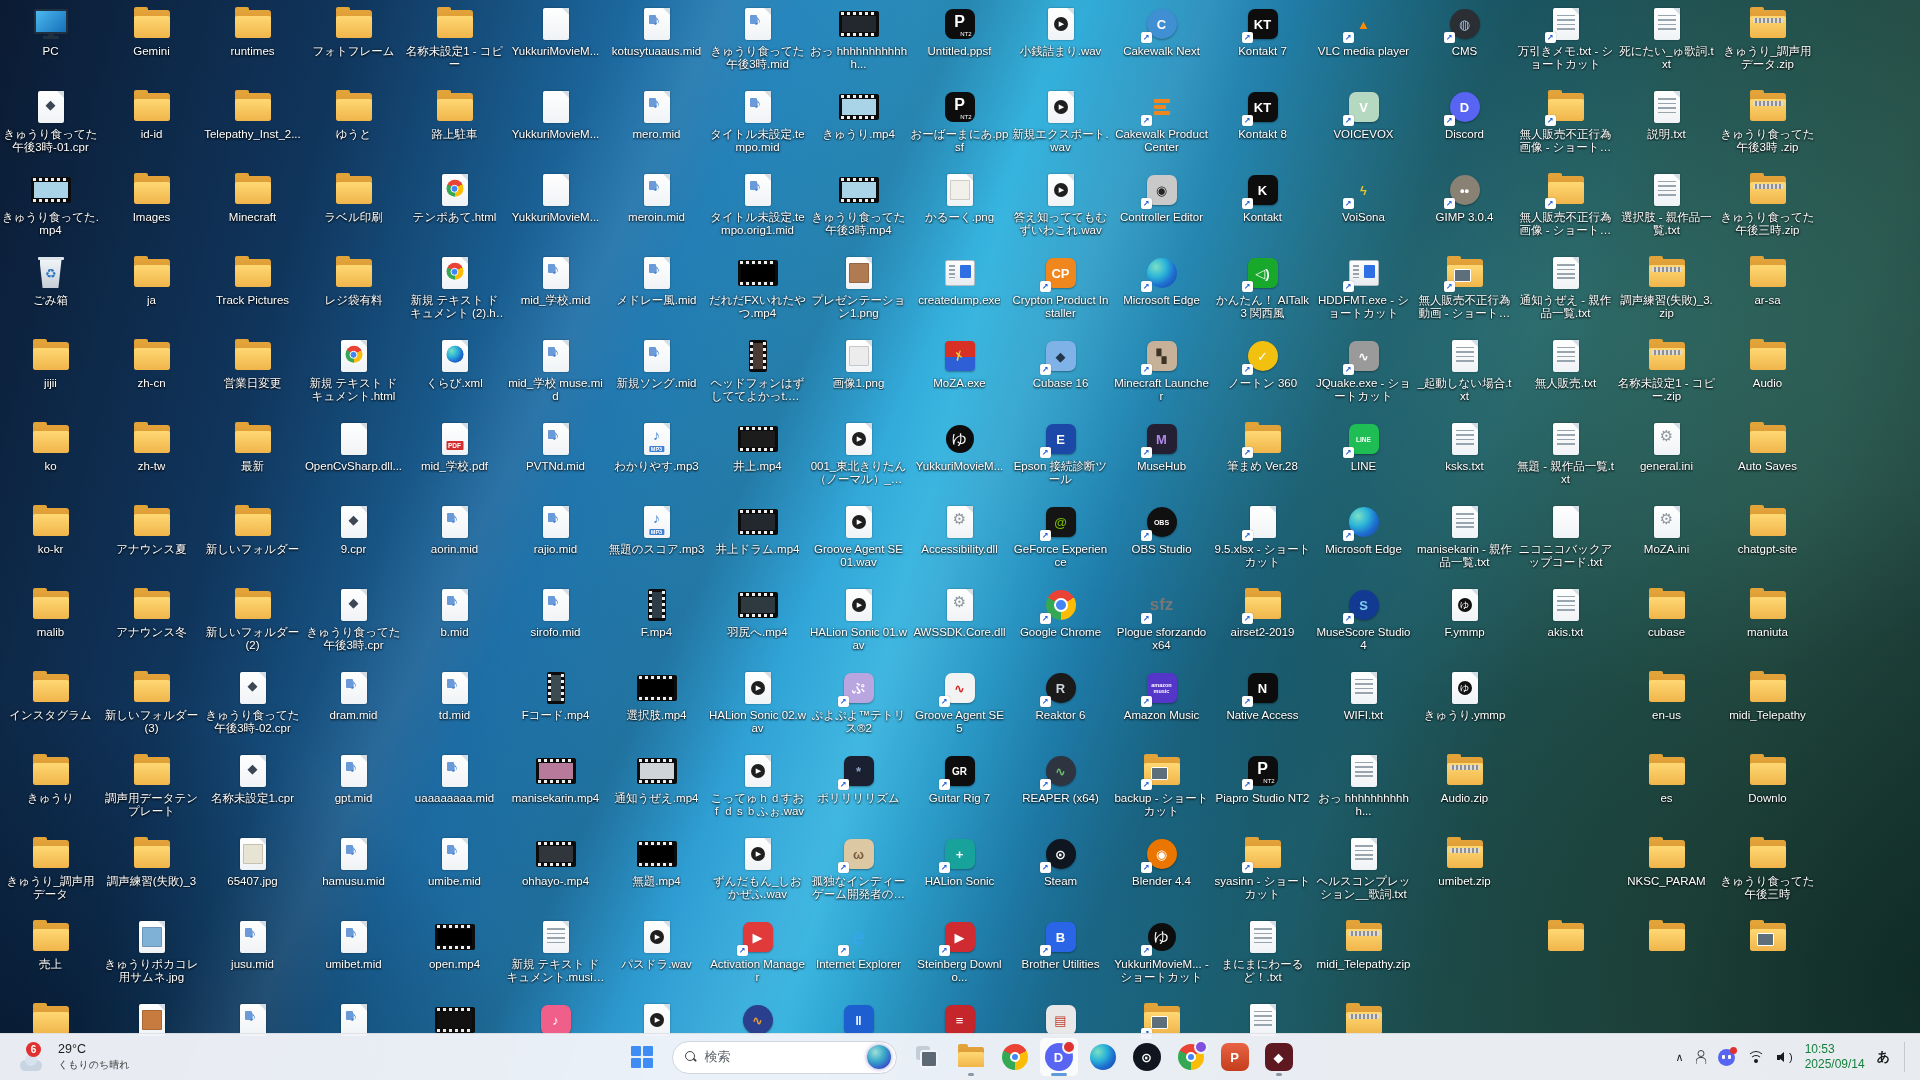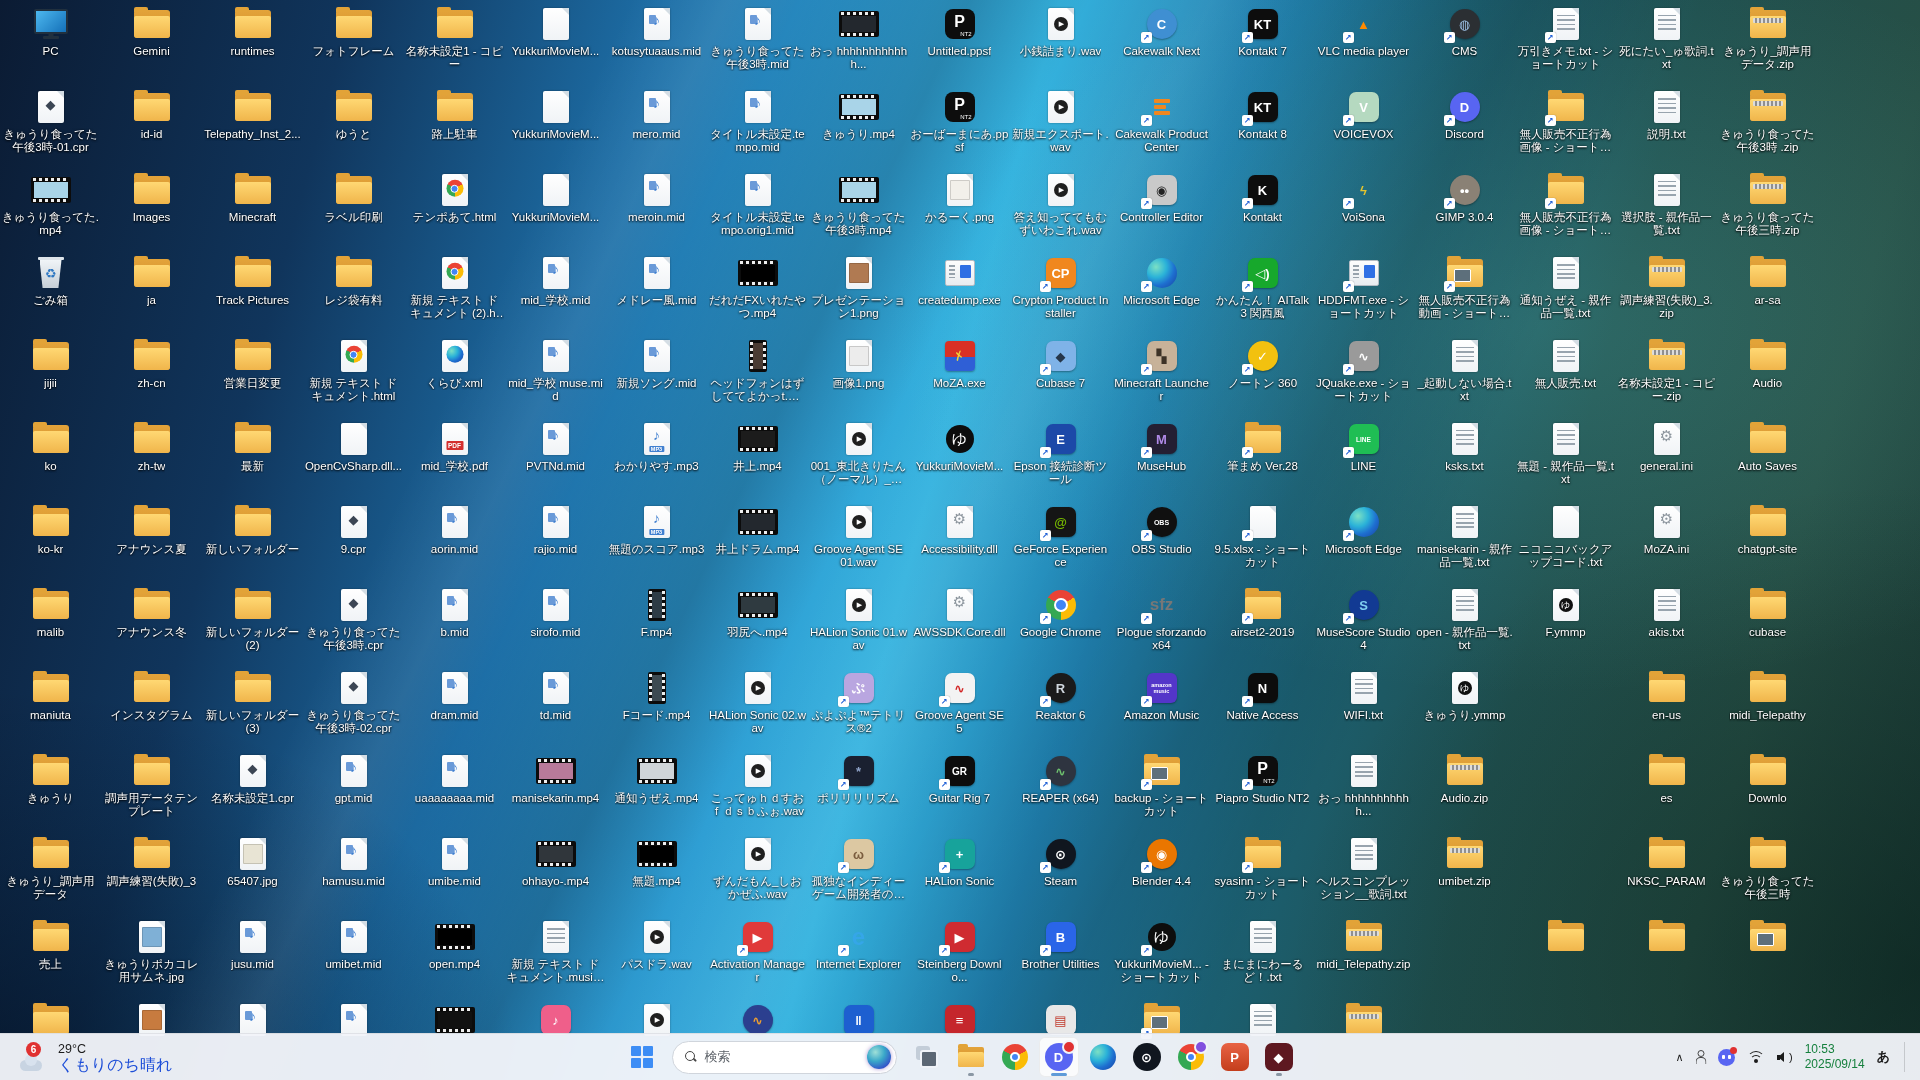--- a/index.html
+++ b/index.html
@@ -79,21 +79,21 @@
   .chrome-ball.small::after{inset:4.5px;border-width:1.5px}
   
   #taskbar{position:absolute;left:0;right:0;bottom:0;height:46px;background:rgba(241,244,249,.96);border-top:1px solid rgba(0,0,0,.07);display:flex;align-items:center;z-index:50}
   #weather{position:absolute;left:10px;top:0;bottom:0;display:flex;align-items:center;gap:8px;padding:0 10px;cursor:default}
   .w-ico{position:relative;width:30px;height:32px}
   .w-badge{position:absolute;left:6px;top:1px;width:15px;height:15px;background:#e03131;border-radius:50%;color:#fff;font-size:10px;font-weight:bold;line-height:15px;text-align:center;z-index:2}
   .w-cloud{position:absolute;left:0;bottom:2px;width:22px;height:11px;background:#c8d4e2;border-radius:8px}
   .w-cloud::before{content:"";position:absolute;left:5px;top:-6px;width:12px;height:12px;background:#d8e2ee;border-radius:50%}
   .w-txt{display:flex;flex-direction:column;justify-content:center;line-height:15px}
   .w-temp{font-size:12.5px;color:#1b1b1b}
-  .w-cond{font-size:16px;color:#1d4ed8}
+  .w-cond{font-size:10px;color:#404040}
   #tb-center{margin:0 auto;display:flex;align-items:center;gap:4px}
   .tb-btn{position:relative;width:40px;height:40px;border-radius:6px;display:flex;align-items:center;justify-content:center}
   .tb-btn.active{background:rgba(255,255,255,.75);box-shadow:inset 0 0 0 1px rgba(0,0,0,.06)}
   .ind{position:absolute;bottom:1px;left:50%;transform:translateX(-50%);width:6px;height:3px;border-radius:2px;background:#8a97a4}
   .ind.wide{width:16px;background:#5f9bd8}
   .bdg{position:absolute;right:3px;top:3px;width:10px;height:10px;border-radius:50%;border:2px solid #f1f4f9;box-sizing:content-box}
   .winlogo{display:grid;grid-template-columns:10px 10px;grid-gap:2px}
   .winlogo i{width:10px;height:10px;background:#3d8df5;border-radius:1px}
   #searchbox{display:flex;align-items:center;gap:8px;width:225px;height:33px;background:#fff;border:1px solid #d0d5dc;border-radius:17px;margin:0 6px;padding:0 5px 0 12px;box-sizing:border-box}
   .mag{position:relative;width:12px;height:12px;flex:0 0 12px}
@@ -737,21 +737,21 @@
             <i style="font-style:normal;color:#f2d23a;font-size:12px;transform:rotate(-20deg)">✗</i>
           </span>
         </span>
         <div class="lbl">MoZA.exe</div>
       </div>
       <div class="cell" title="Cubase 14">
         <span class="gi">
           <span class="ap" style="background:#7fb3e8;color:#26364a">◆</span>
           <span class="sc">↗</span>
         </span>
-        <div class="lbl">Cubase 7</div>
+        <div class="lbl">Cubase 16</div>
       </div>
       <div class="cell" title="Minecraft Launcher">
         <span class="gi">
           <span class="ap" style="background:#c7b299;color:#3d3226">▚</span>
           <span class="sc">↗</span>
         </span>
         <div class="lbl">Minecraft Launcher</div>
       </div>
       <div class="cell" title="ノートン 360">
         <span class="gi">
@@ -1145,27 +1145,20 @@
         </span>
         <div class="lbl">airset2-2019</div>
       </div>
       <div class="cell" title="MuseScore Studio 4">
         <span class="gi">
           <span class="ap cir" style="background:#123a93;color:#7fd0f0">S</span>
           <span class="sc">↗</span>
         </span>
         <div class="lbl">MuseScore Studio 4</div>
       </div>
-      <div class="cell" title="open - 親作品一覧.txt">
-        <span class="gi">
-          <span class="p"></span>
-          <span class="p-lines"></span>
-        </span>
-        <div class="lbl">open - 親作品一覧.txt</div>
-      </div>
       <div class="cell" title="F.ymmp">
         <span class="gi">
           <span class="p"></span>
           <span class="p-yu">ゆ</span>
         </span>
         <div class="lbl">F.ymmp</div>
       </div>
       <div class="cell" title="akis.txt">
         <span class="gi">
           <span class="p"></span>
@@ -1223,20 +1216,27 @@
           <span class="p-midi">♪</span>
         </span>
         <div class="lbl">td.mid</div>
       </div>
       <div class="cell" title="Fコード.mp4">
         <span class="gi">
           <span class="fsv"></span>
           <span class="fsvt" style="background:#3c4a52;position:absolute;left:19px;right:19px;top:5px;bottom:5px"></span>
         </span>
         <div class="lbl">Fコード.mp4</div>
+      </div>
+      <div class="cell" title="選択肢.mp4">
+        <span class="gi">
+          <span class="fs"></span>
+          <span class="fst" style="background:#000000;left:7px;right:7px;top:10px;bottom:10px;position:absolute"></span>
+        </span>
+        <div class="lbl">選択肢.mp4</div>
       </div>
       <div class="cell" title="HALion Sonic 02.wav">
         <span class="gi">
           <span class="p"></span>
           <span class="p-play">▶</span>
         </span>
         <div class="lbl">HALion Sonic 02.wav</div>
       </div>
       <div class="cell" title="ぷよぷよ™テトリス®2">
         <span class="gi">

